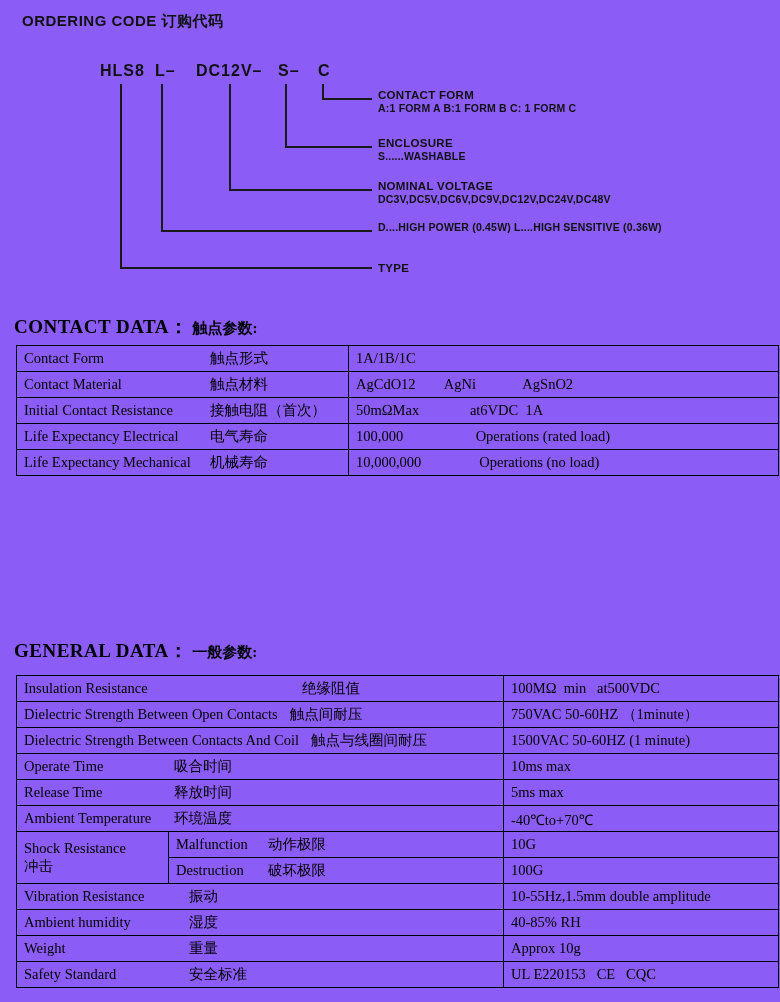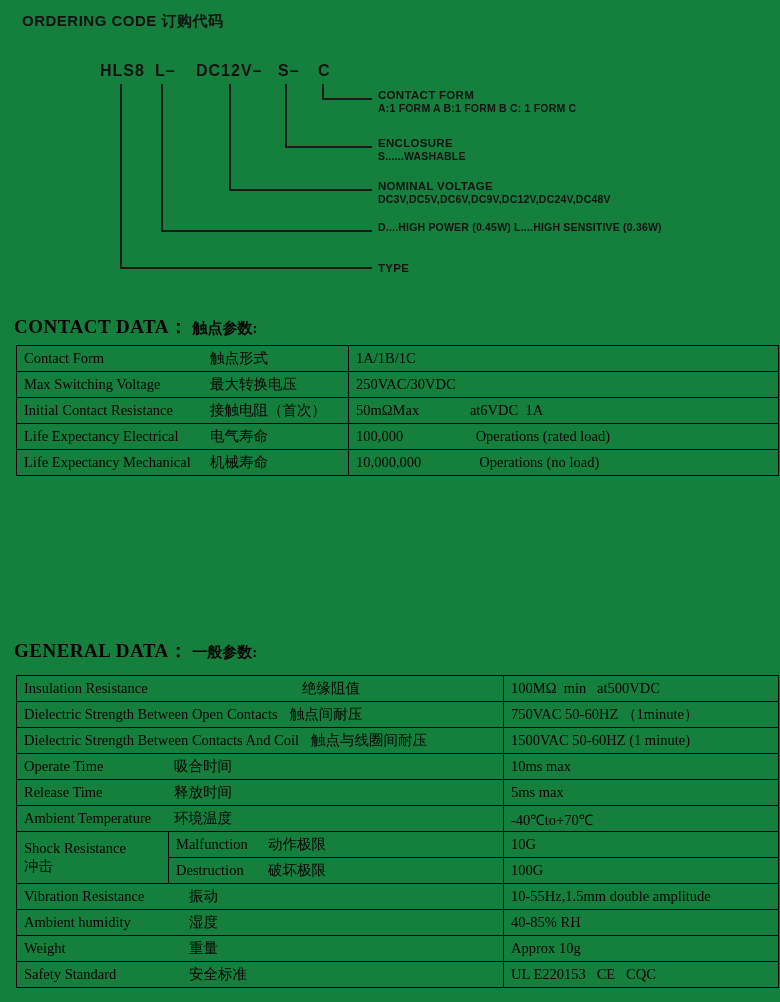--- a/index.html
+++ b/index.html
@@ -1,18 +1,18 @@
 <!DOCTYPE html>
 <html><head>
 <meta charset="utf-8">
 <style>
   * { margin:0; padding:0; box-sizing:border-box; }
   html,body { background:#ffffff; }
   body { width:780px; height:1002px; font-family:"Liberation Serif", serif; color:#000; }
-  .page { position:relative; width:780px; height:1002px; background:#15803d; overflow:hidden; }
+  .page { position:relative; width:780px; height:1002px; background:#8b5cf6; overflow:hidden; }
 
   
   .ordering-heading { position:absolute; left:22px; top:12px; font-family:"Liberation Sans",sans-serif; font-weight:bold; font-size:15px; letter-spacing:.5px; color:#111; }
   .code-token { position:absolute; top:62px; font-family:"Liberation Sans",sans-serif; font-weight:bold; font-size:16px; letter-spacing:1px; color:#111; }
   .branch { position:absolute; border-left:2px solid #1a1a1a; border-bottom:2px solid #1a1a1a; }
   .branch-label { position:absolute; left:378px; font-family:"Liberation Sans",sans-serif; font-weight:bold; color:#111; }
   .branch-title { font-size:11.5px; line-height:13px; letter-spacing:.3px; }
   .branch-detail { font-size:10.5px; line-height:13px; letter-spacing:.2px; }
 
   
@@ -86,22 +86,22 @@
     <colgroup>
         <col style="width:332px">
         <col style="width:430px">
       </colgroup>
     <tbody>
       <tr>
         <td><span class="label-en w186">Contact Form</span><span>触点形式</span></td>
         <td class="val">1A/1B/1C</td>
       </tr>
       <tr>
-        <td><span class="label-en w186">Max Switching Voltage</span><span>最大转换电压</span></td>
-        <td class="val">250VAC/30VDC</td>
+        <td><span class="label-en w186">Contact Material</span><span>触点材料</span></td>
+        <td class="val">AgCdO12        AgNi             AgSnO2</td>
       </tr>
       <tr>
         <td><span class="label-en w186">Initial Contact Resistance</span><span>接触电阻（首次）</span></td>
         <td class="val">50mΩMax              at6VDC  1A</td>
       </tr>
       <tr>
         <td><span class="label-en w186">Life Expectancy Electrical</span><span>电气寿命</span></td>
         <td class="val">100,000                    Operations (rated load)</td>
       </tr>
       <tr>

